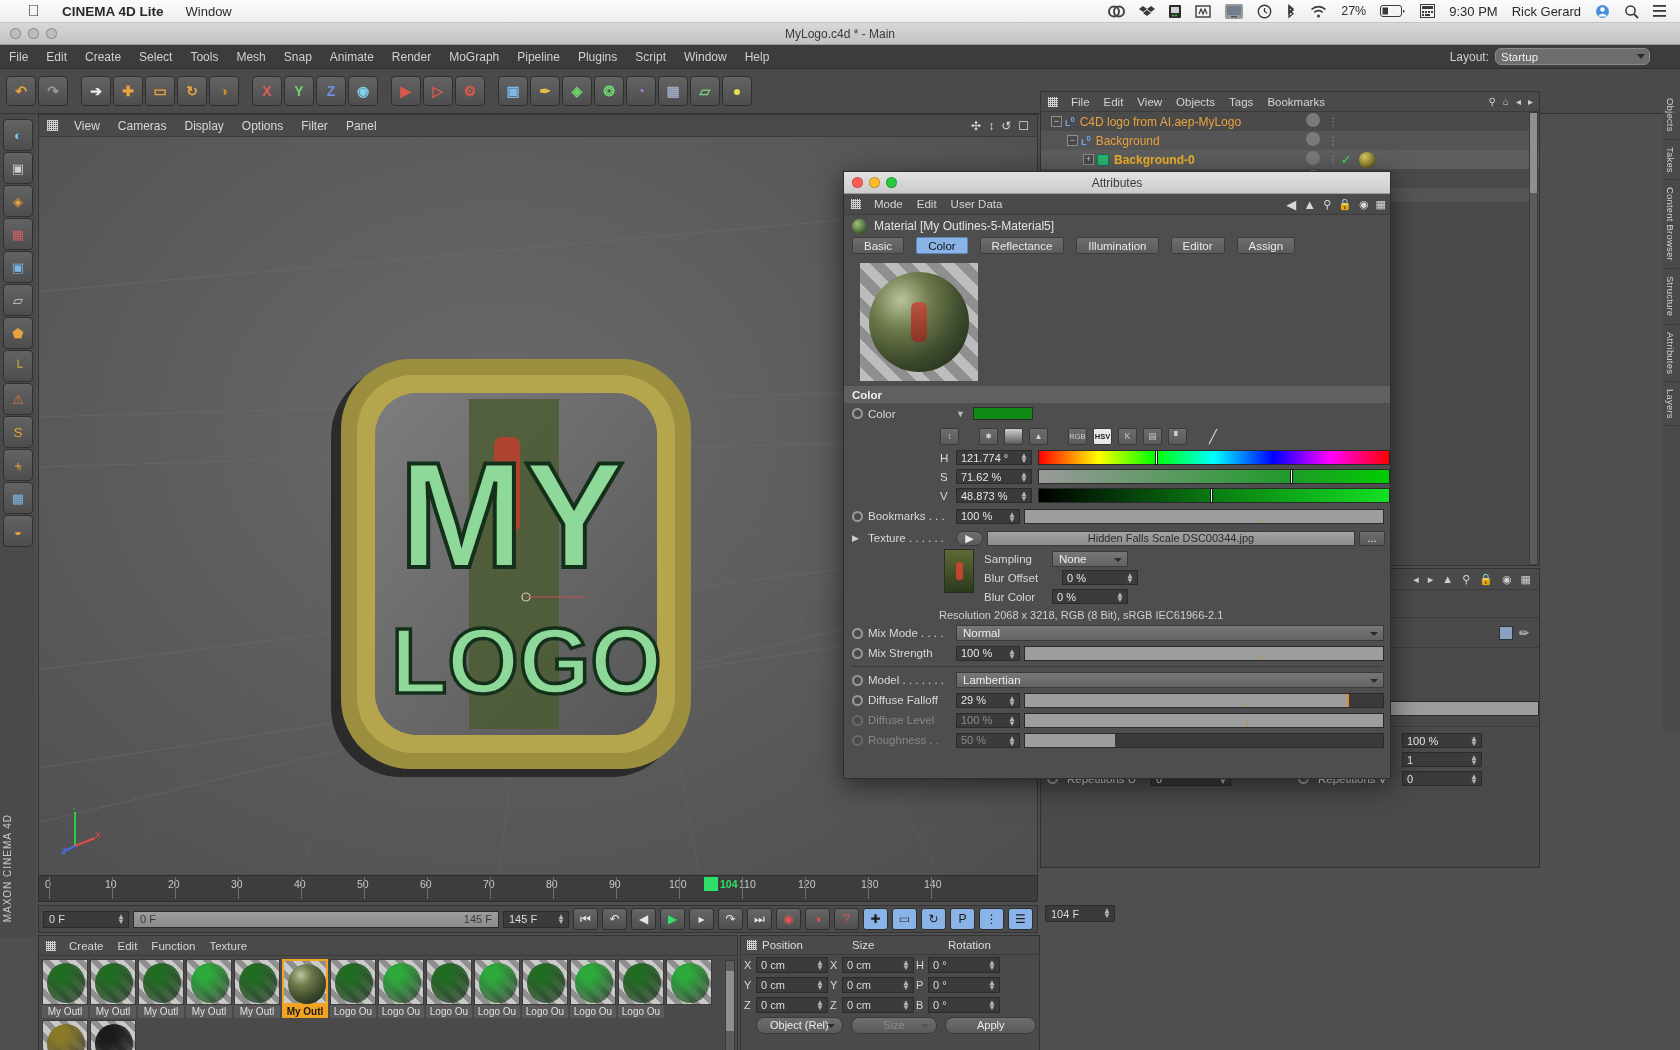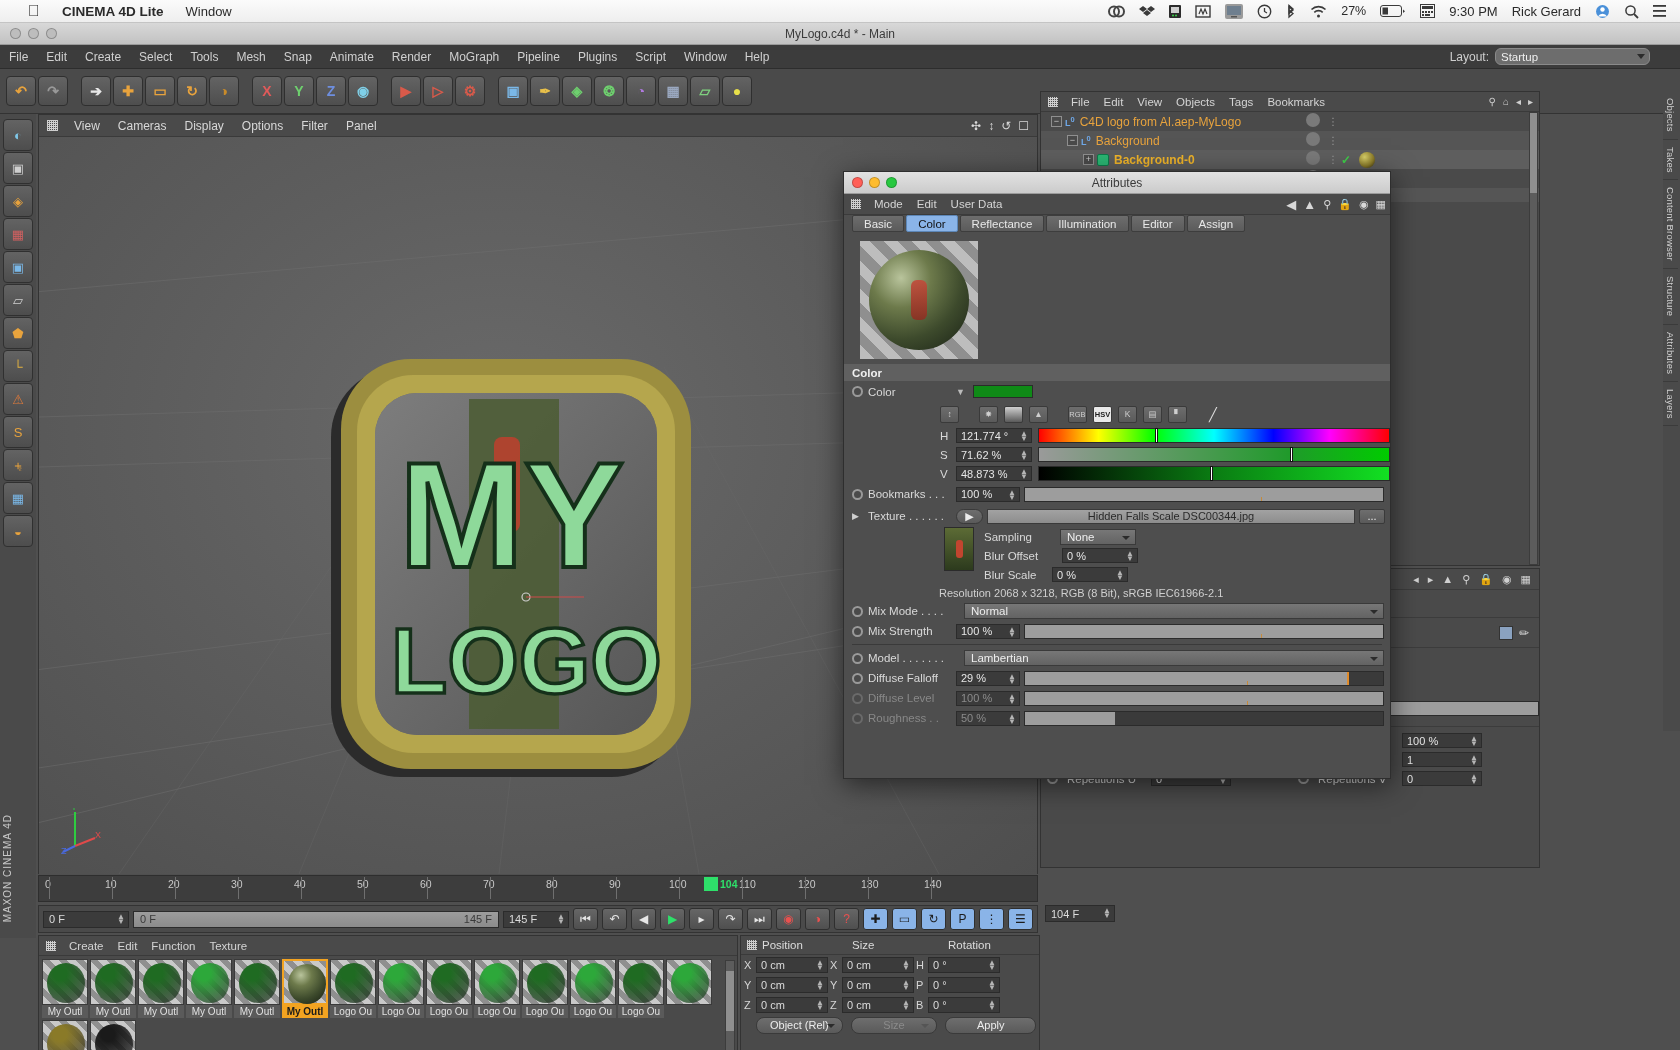--- a/index.html
+++ b/index.html
@@ -92,21 +92,21 @@
   #attrs .wtitle .lights { position:absolute; left:8px; top:5px; display:flex; gap:6px; }
   #attrs .wtitle .lights i { width:11px;height:11px;border-radius:50%;display:block;border:1px solid rgba(0,0,0,.22); }
   #attrs .amenu { height:21px; background:#4a4a4a; display:flex; align-items:center; border-bottom:1px solid #3b3b3b; position:relative;}
   #attrs .amenu .gr { width:10px;height:10px;margin:0 6px 0 7px;
      background-image:repeating-linear-gradient(0deg,#cfcfcf 0 1px,transparent 1px 2px),repeating-linear-gradient(90deg,#cfcfcf 0 1px,transparent 1px 2px); }
   #attrs .amenu .m { color:#d4d4d4; font-size:11.5px; padding:0 7px; }
   #attrs .amenu .tools { position:absolute; right:4px; display:flex; align-items:center; gap:7px; color:#d8d8d8; font-size:11px;}
   .matline { height:22px; display:flex; align-items:center; padding-left:8px; gap:7px; font-size:12px; color:#e2e2e2; }
   .matthumb { width:15px;height:15px;border-radius:50%;
       background:radial-gradient(circle at 35% 32%, #9fc07a, #4c6b3a 60%, #232f1c);}
-  .tabs { display:flex; gap:2px; padding:0 6px 3px 8px; }
+  .tabs { display:flex; gap:12px; padding:0 6px 3px 8px; }
   .tab { height:17px; padding:0 11px; font-size:11.5px; color:#e8e8e8; display:flex; align-items:center;
          background:linear-gradient(#6d6d6d,#5b5b5b); border:1px solid #3d3d3d; border-radius:2px; }
   .tab.active { background:#8ab4e8; color:#111; border-color:#5d87b8; }
   .preview { width:118px;height:118px;margin:6px 0 0 16px;
     background-image:repeating-linear-gradient(45deg,#bdbdbd 0 10px,#8f8f8f 10px 20px); position:relative;}
   .preview .sphere { position:absolute; left:9px; top:9px; width:100px;height:100px;border-radius:50%;
     background:radial-gradient(circle at 32% 28%, #b9c49c 0%, #6d7a4b 30%, #3d4a2c 62%, #182015 100%);}
   .preview .sphere:after{content:"";position:absolute;left:42%;top:30%;width:16px;height:40px;border-radius:6px;
     background:linear-gradient(#c24b3a,#8c2f22);opacity:.9;}
   .sectionhdr { height:17px; background:#606060; display:flex; align-items:center; padding-left:8px;
@@ -119,21 +119,21 @@
   .numfield { height:15px; background:#3b3b3b; border:1px solid #2b2b2b; color:#e6e6e6;
               font-size:11px; display:flex; align-items:center; padding:0 4px; position:relative; }
   .numfield.dim { color:#8b8b8b; }
   .spin { position:absolute; right:3px; top:2px; color:#b5b5b5; font-size:8px; line-height:5px;}
   .slider { height:15px; background:#9d9d9d; border:1px solid #2b2b2b; position:relative; flex:1; }
   .slider .fill { position:absolute; left:0; top:0; bottom:0; background:#9d9d9d; }
   .slider .trackdark { position:absolute; top:0; bottom:0; background:#3a3a3a; }
   .slider .mark { position:absolute; top:0; bottom:0; width:2px; background:#e08b2a; }
   .slider .tick { position:absolute; top:9px; bottom:0; width:1px; background:#c58a3a; }
   .dropdown { height:16px; background:linear-gradient(#777,#636363); border:1px solid #3a3a3a; color:#eee;
-              font-size:11.5px; display:flex; align-items:center; padding:0 6px; position:relative; flex:1;margin-left:8px;}
+              font-size:11.5px; display:flex; align-items:center; padding:0 6px; position:relative; flex:1;}
   .dropdown .arw { position:absolute; right:5px; top:6px; border-left:4px solid transparent; border-right:4px solid transparent; border-top:4px solid #2b2b2b; }
   .hsvbar { height:15px; border:1px solid #2b2b2b; position:relative; flex:1; }
   .hsvbar .knob { position:absolute; top:-1px; bottom:-1px; width:3px; background:#fff; border:1px solid #111; }
   .cswatch { width:60px; height:13px; background:#0f8a17; border:1px solid #2b2b2b; }
   .ibtn { width:19px;height:17px;background:linear-gradient(#6d6d6d,#5a5a5a);border:1px solid #3a3a3a;
           display:flex;align-items:center;justify-content:center;font-size:8.5px;color:#cfcfcf;border-radius:2px;}
   .ibtn.on { background:#e9e9e9; color:#1c1c1c; font-weight:bold;}
   .texthumb { width:30px;height:44px;background:linear-gradient(#5c6b35,#2c3a1d); border:1px solid #2b2b2b; position:relative; }
   .texthumb:after{content:"";position:absolute;left:11px;top:12px;width:7px;height:18px;border-radius:3px;background:#c2452f;}
   .infotext { font-size:11px; color:#cfcfcf; padding-left:95px; height:17px; display:flex; align-items:center;}
@@ -895,20 +895,24 @@
       <span class="tools">
         <span style="font-size:13px">◀</span>
         <span style="font-size:13px">▲</span>
         <span>⚲</span>
         <span>🔒</span>
         <span>◉</span>
         <span>▦</span>
       </span>
     </div>
 
+    <div class="matline">
+      <span class="matthumb"></span>
+      <span>Material [My Outlines-5-Material5]</span>
+    </div>
 
     <div class="tabs">
       <span class="tab">Basic</span>
       <span class="tab active">Color</span>
       <span class="tab">Reflectance</span>
       <span class="tab">Illumination</span>
       <span class="tab">Editor</span>
       <span class="tab">Assign</span>
     </div>
 
@@ -1004,21 +1008,21 @@
           </span>
         </div>
         <div class="prow" style="padding-left:0;height:19px;gap:16px">
           <span style="width:62px">Blur Offset</span>
           <span class="numfield" style="width:76px">
               <span>0 %</span>
               <i class="spin">▲<br>▼</i>
             </span>
         </div>
         <div class="prow" style="padding-left:0;height:19px;gap:6px">
-          <span style="width:62px">Blur Scale</span>
+          <span style="width:62px">Blur Color</span>
           <span class="numfield" style="width:76px">
               <span>0 %</span>
               <i class="spin">▲<br>▼</i>
             </span>
         </div>
       </div>
     </div>
 
     <div class="infotext">Resolution 2068 x 3218, RGB (8 Bit), sRGB IEC61966-2.1</div>
 

